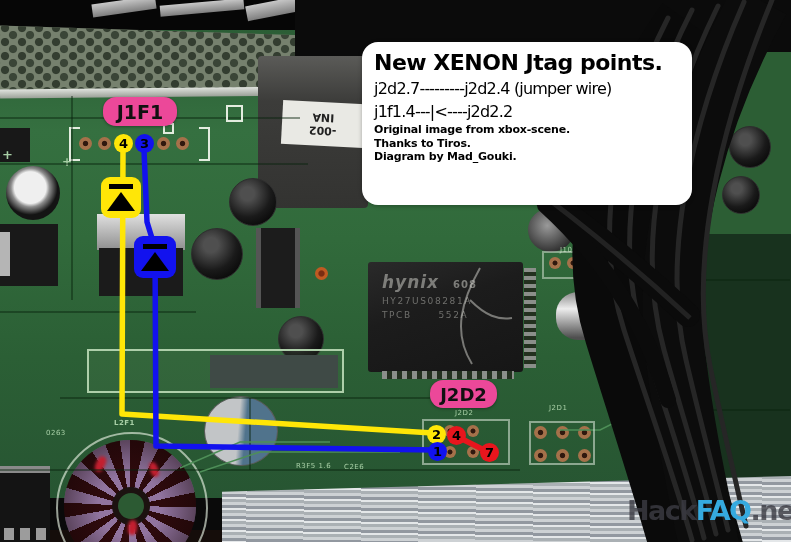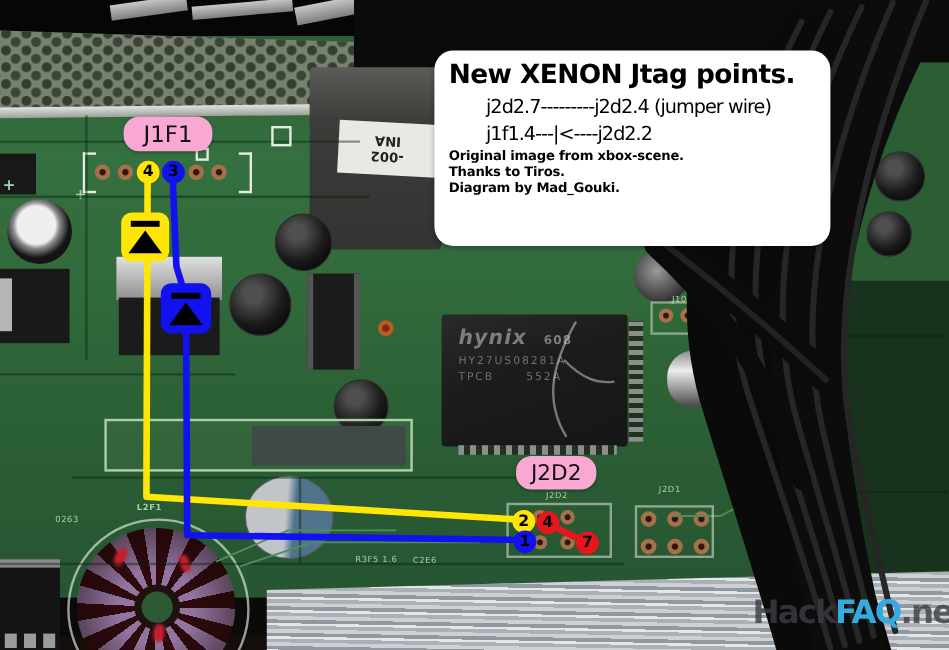--- a/index.html
+++ b/index.html
@@ -54,34 +54,34 @@
   .toroid-ring{left:56px;top:432px;width:148px;height:148px;border-radius:50%;z-index:2;
     border:2px solid rgba(228,238,222,.65);}
   .toroid{left:64px;top:440px;width:132px;height:132px;border-radius:50%;z-index:2;
     background:repeating-conic-gradient(#2e0a0d 0 13deg,#91749f 13deg 26deg);}
   .toroid-shade{left:64px;top:440px;width:132px;height:132px;border-radius:50%;z-index:2;
     background:radial-gradient(circle,transparent 34%,rgba(20,5,5,.45) 72%);}
   .toroid-hole{left:112px;top:487px;width:38px;height:38px;border-radius:50%;z-index:2;
     background:#2c5a33;border:6px solid #1c1210;box-sizing:border-box;}
   .glint{z-index:2;background:#c21f2f;filter:blur(1.5px);border-radius:40%;}
   
-  .anno-label{z-index:6;background:#f9a8d4;border-radius:13px;color:#111;font-weight:normal;
+  .anno-label{z-index:6;background:#ec4899;border-radius:13px;color:#111;font-weight:bold;
     display:flex;align-items:center;justify-content:center;font-size:19px;
     box-shadow:0 1px 3px rgba(0,0,0,.35);}
   .num-circle{z-index:6;width:19px;height:19px;border-radius:50%;color:#000;font-weight:bold;
     font-size:13px;display:flex;align-items:center;justify-content:center;}
   .diode{z-index:5;border-radius:9px;display:flex;flex-direction:column;align-items:center;
     justify-content:center;}
   .diode .bar{width:24px;height:5px;background:#000;margin-bottom:3px;}
   .diode .tri{width:0;height:0;border-left:14px solid transparent;border-right:14px solid transparent;
     border-bottom:19px solid #000;}
   .infobox{left:362px;top:42px;width:330px;height:163px;z-index:7;background:#fff;border-radius:16px;
     padding:8px 12px;box-sizing:border-box;color:#000;box-shadow:0 1px 4px rgba(0,0,0,.3);}
   .infobox .title{font-size:22px;font-weight:bold;letter-spacing:-.5px;margin-bottom:3px;}
-  .infobox .jline{font-size:16px;letter-spacing:-.8px;line-height:1.42;white-space:nowrap;margin-left:31px;}
+  .infobox .jline{font-size:16px;letter-spacing:-.8px;line-height:1.42;white-space:nowrap;}
   .infobox .credit{font-size:11px;font-weight:bold;line-height:1.22;letter-spacing:-.2px;}
   .watermark{left:627px;top:495px;z-index:8;font-size:27px;font-weight:bold;letter-spacing:-1.5px;
     white-space:nowrap;}
   .watermark .g{color:#3c3c44;opacity:.8;}
   svg.layer{position:absolute;left:0;top:0;z-index:3;}
   svg.wires{z-index:4;}
 </style>
 </head>
 <body>
 

